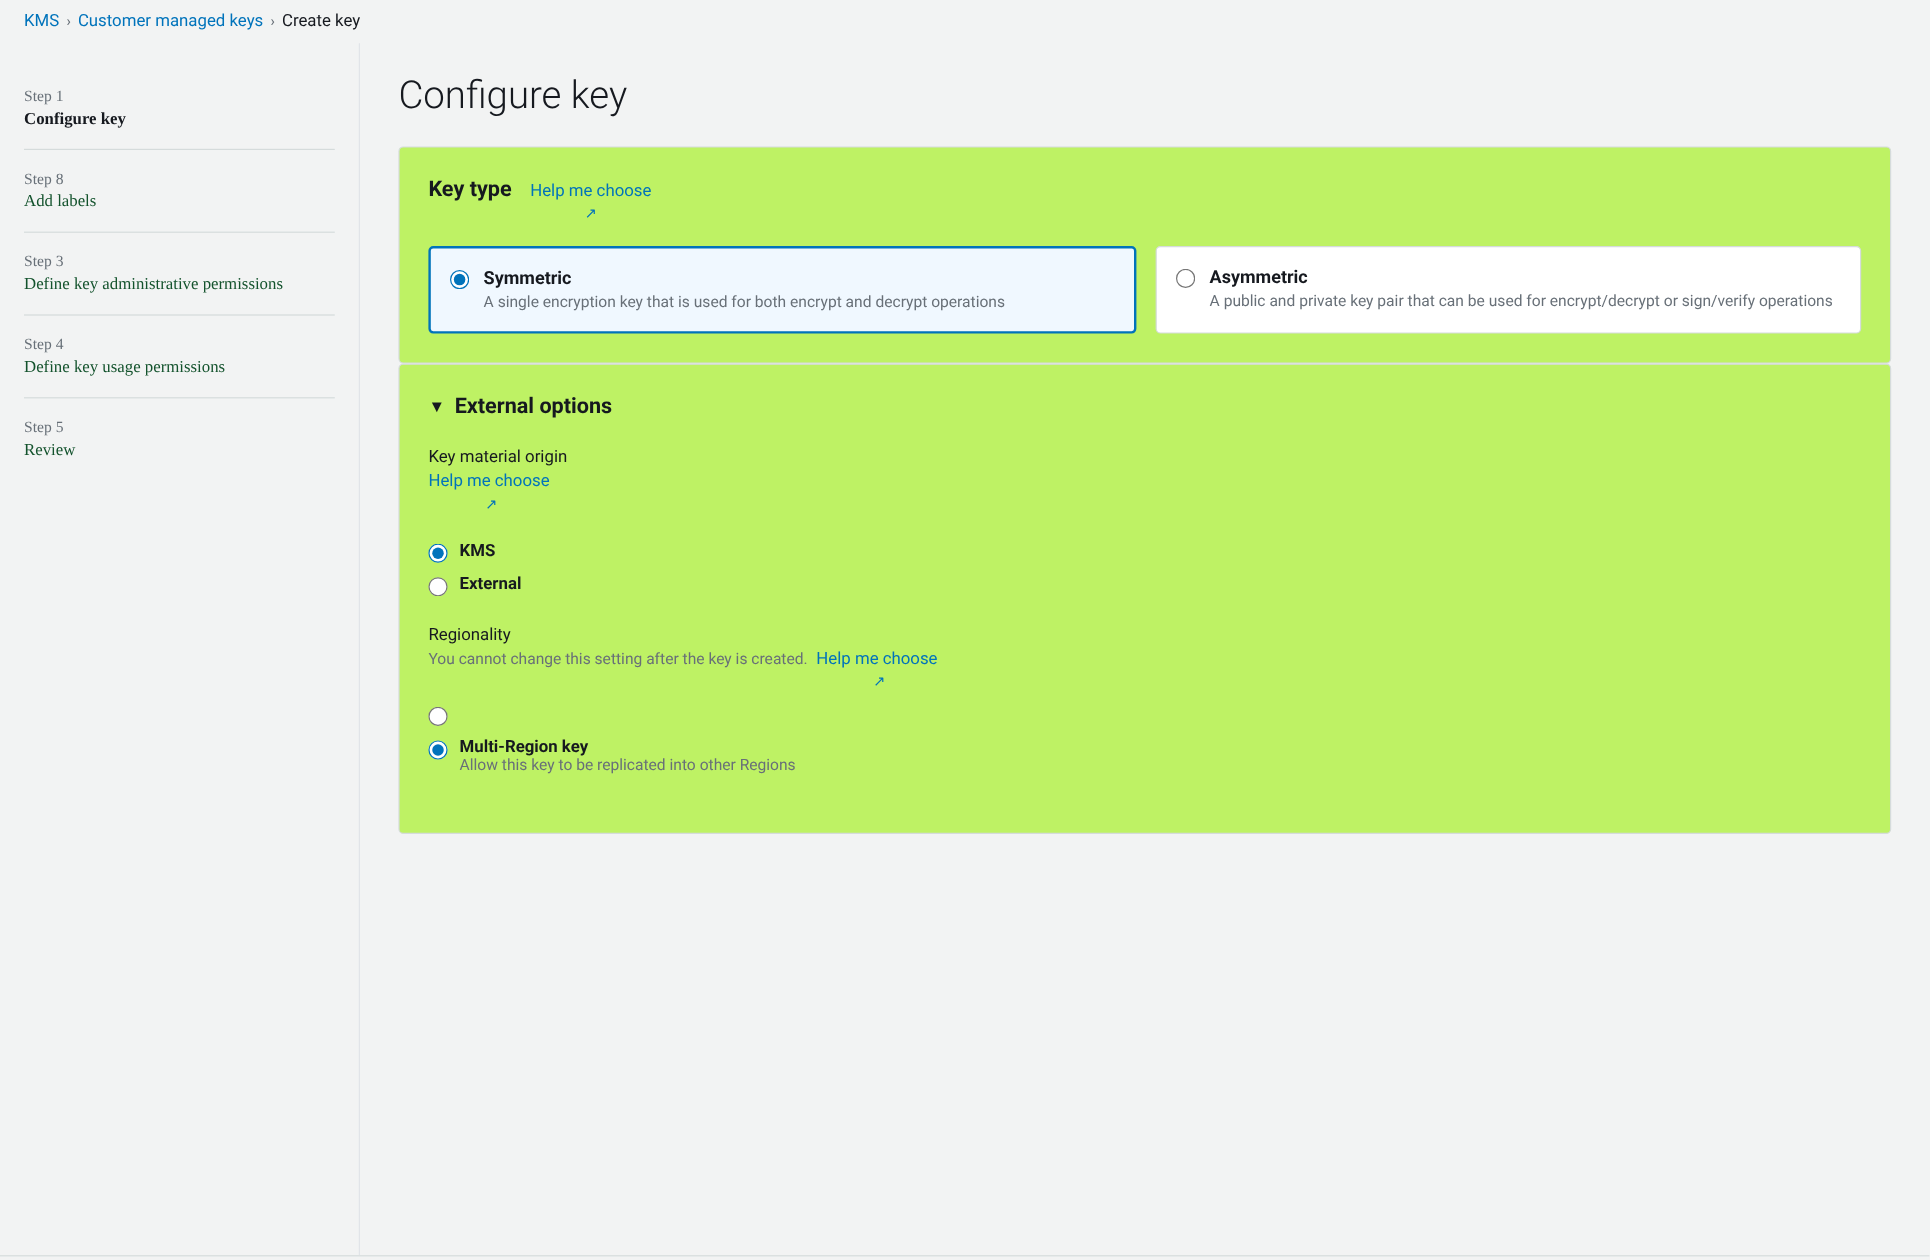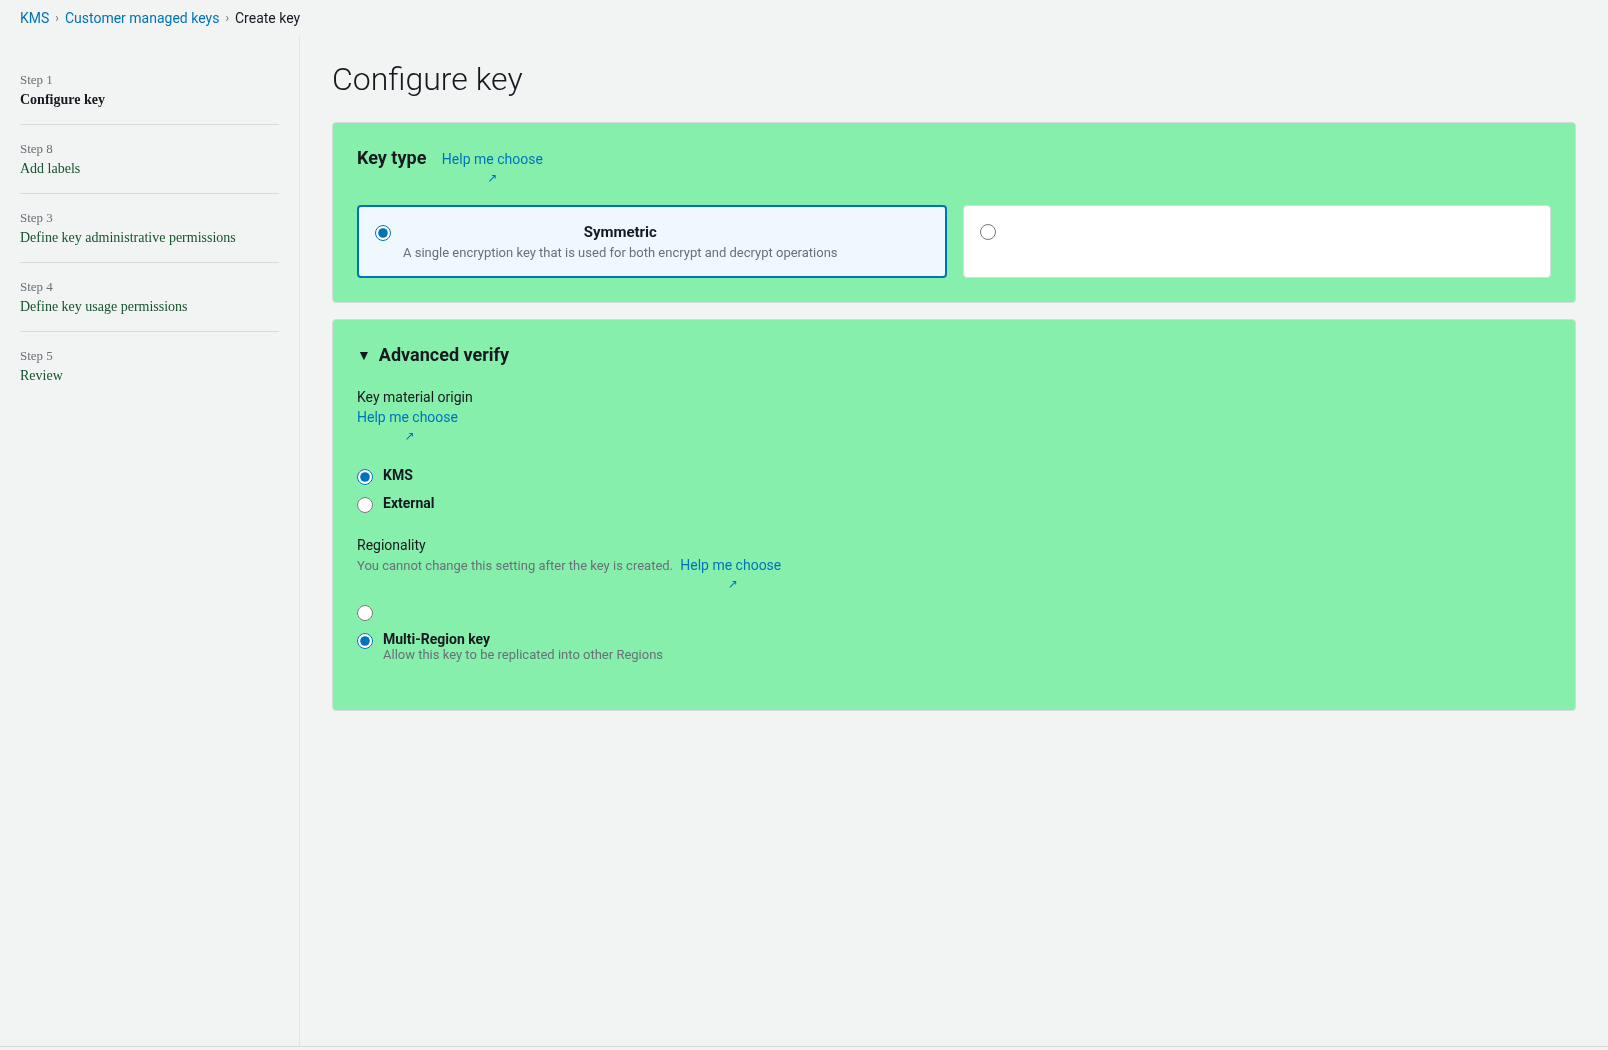--- a/index.html
+++ b/index.html
@@ -80,25 +80,24 @@
 
     .page-title {
       font-size: 32px;
       font-weight: 300;
       color: #16191f;
       margin-bottom: 24px;
     }
 
     
     .card {
-      background: #86efac;
+      background: #bef264;
       border: 1px solid #d5dbdb;
       border-radius: 4px;
       padding: 24px;
-      margin-bottom: 16px;
     }
 
     .card-section-title {
       font-size: 18px;
       font-weight: 700;
       color: #16191f;
       display: inline;
       margin-right: 12px;
     }
 
@@ -148,21 +147,20 @@
       height: 16px;
       accent-color: #0073bb;
       cursor: pointer;
     }
 
     .radio-label-title {
       font-size: 15px;
       font-weight: 700;
       color: #16191f;
       margin-bottom: 4px;
-      text-align: center;
     }
     .radio-label-desc {
       font-size: 13px;
       color: #687078;
     }
 
     
     .advanced-title-row {
       display: flex;
       align-items: center;
@@ -304,28 +302,32 @@
         <div class="radio-card selected">
           <input type="radio" class="radio-input" name="key-type" checked="" style="">
           <div>
             <div class="radio-label-title">Symmetric</div>
             <div class="radio-label-desc">A single encryption key that is used for both encrypt and decrypt operations</div>
           </div>
         </div>
 
         <div class="radio-card unselected">
           <input type="radio" class="radio-input" name="key-type" style="">
+          <div>
+            <div class="radio-label-title">Asymmetric</div>
+            <div class="radio-label-desc">A public and private key pair that can be used for encrypt/decrypt or sign/verify operations</div>
+          </div>
         </div>
       </div>
     </div>
 
     <div class="card">
       <div class="advanced-title-row">
         <span class="triangle-icon">▼</span>
-        <span class="advanced-title">Advanced verify</span>
+        <span class="advanced-title">External options</span>
       </div>
 
       <div class="field-section">
         <div class="field-label">Key material origin</div>
         <a class="help-link" style="margin-bottom: 12px; display: inline-flex;">
           <span>Help me choose</span>
           <span class="external-icon" style="margin-left:4px;">↗</span>
         </a>
 
         <div style="margin-top: 12px;">

